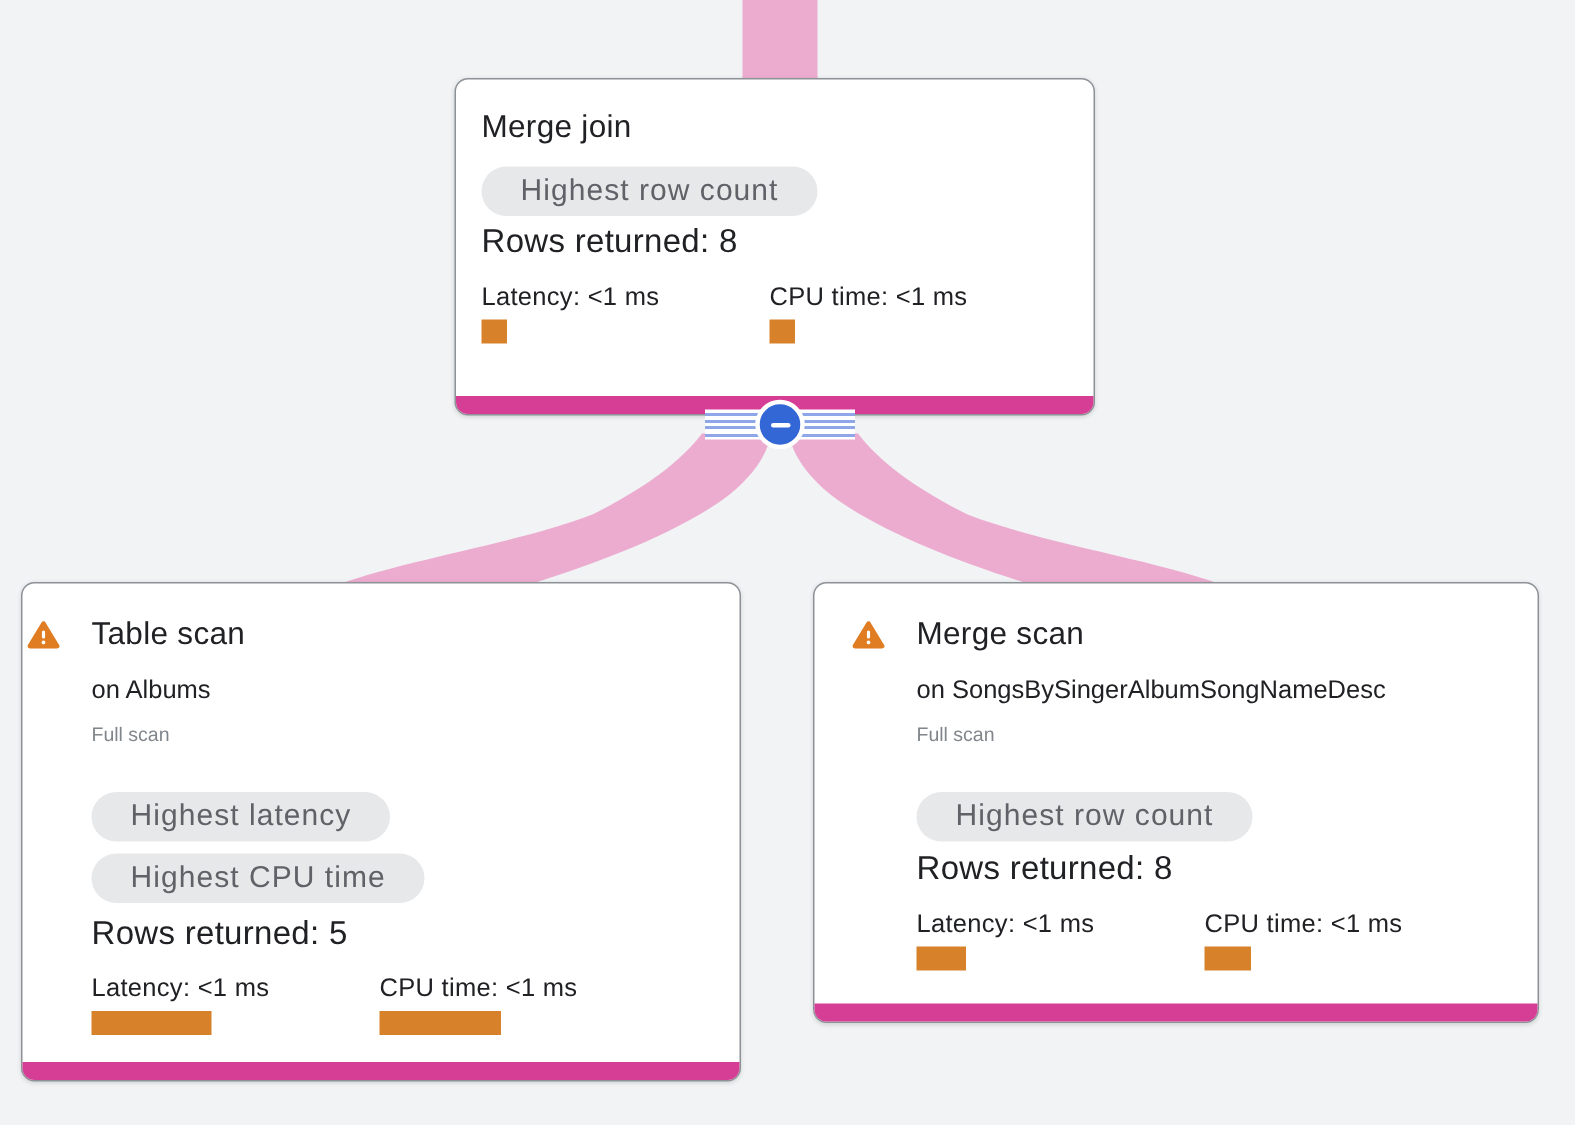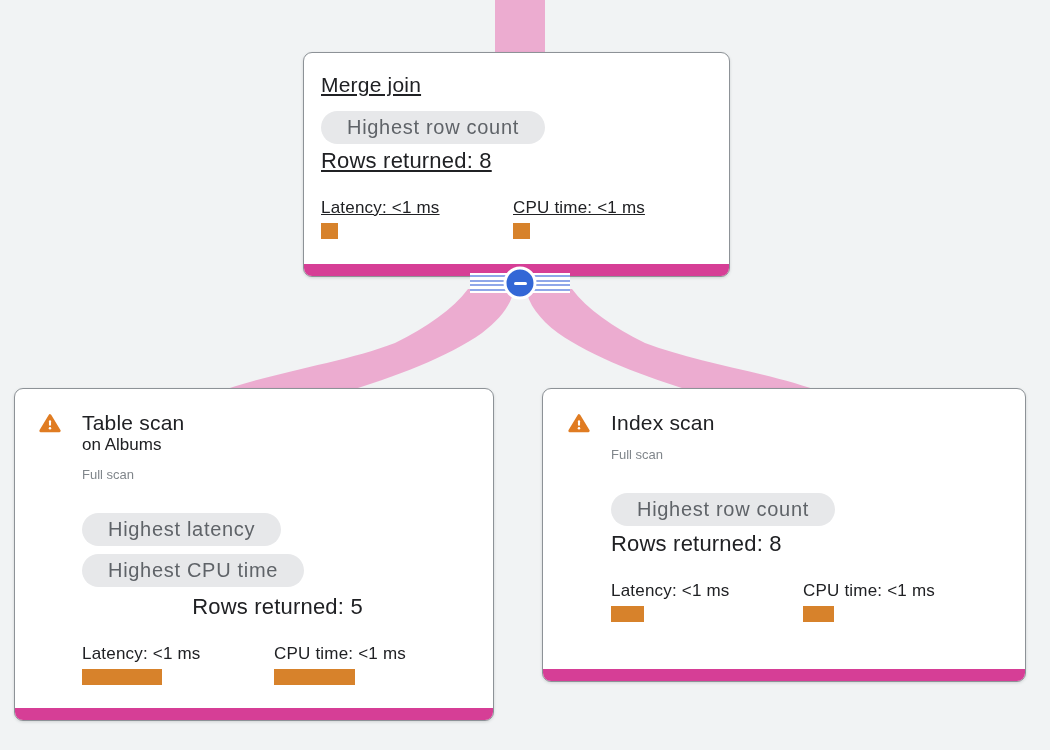--- a/index.html
+++ b/index.html
@@ -18,40 +18,40 @@
 
   .node{
     position:absolute; z-index:2; box-sizing:border-box;
     background:#ffffff; border:1px solid var(--card-border); border-radius:9px;
     box-shadow:0 1px 3px rgba(60,64,67,.18);
   }
   .accent-bar{
     position:absolute; left:0; right:0; bottom:0; height:12px;
     background:var(--node-accent); border-radius:0 0 8px 8px;
   }
-  .node-merge-join{left:303px; top:52px; width:427px; height:225px; padding:20px 20px 0 17px;text-decoration:underline;}
-  .node-table-scan{left:14px;  top:388px; width:480px; height:333px; padding:22px 20px 0 24px;}
+  .node-merge-join{left:303px; top:52px; width:427px; height:225px; padding:20px 20px 0 17px;}
+  .node-table-scan{left:14px;  top:388px; width:480px; height:333px; padding:22px 20px 0 3px;}
   .node-index-scan{left:542px; top:388px; width:484px; height:294px; padding:22px 20px 0 25px;}
 
   .header{display:flex; align-items:center;}
   .warn{width:22px; height:20px; margin-right:21px; flex:0 0 auto;}
   .node-title{font-size:21px; line-height:24px; letter-spacing:.2px; color:var(--text-dark);}
   .scan-body{margin-left:43px;}
-  .subtitle{font-size:17px; line-height:20px; margin-top:0;}
+  .subtitle{font-size:17px; line-height:20px; margin-top:15px;}
   .scan-type{font-size:13px; line-height:20px; margin-top:10px; color:var(--text-gray);}
   .badge{
     display:inline-block; background:var(--badge-bg); color:var(--badge-text);
     font-size:20px; line-height:23px; letter-spacing:.7px;
     padding:5px 26px; border-radius:17px;
   }
   .badge-row{margin-top:28px;}
   .badge-row + .badge-row{margin-top:8px;}
   .rows{font-size:22px; line-height:20px; letter-spacing:.2px;}
-  .mt7{margin-top:7px;} .mt8{margin-top:8px;} .mt10{margin-top:10px;text-align:center;} .mt14{margin-top:14px;}
-  .metrics{display:flex; margin-top:27px;}
+  .mt7{margin-top:7px;} .mt8{margin-top:8px;} .mt10{margin-top:10px;} .mt14{margin-top:14px;}
+  .metrics{display:flex; margin-top:17px;}
   .metric{width:192px;}
   .metric-label{font-size:17px; line-height:20px; letter-spacing:.2px;}
   .metric-bar{height:16px; margin-top:5px; background:var(--bar-orange);}
 
   .collapse-ctl{position:absolute; left:470px; top:273px; width:100px; height:20px; z-index:3; cursor:pointer;}
   .stripe-band{
     position:absolute; left:0; top:0; right:0; bottom:0;
     background:linear-gradient(to bottom,
       #ffffff 0 2px,  var(--stripe-blue) 2px 4px,
       #ffffff 4px 7px, var(--stripe-blue) 7px 9px,
@@ -141,23 +141,24 @@
     <div class="accent-bar"></div>
   </div>
 
   <div class="node node-index-scan">
     <div class="header">
       <svg class="warn" viewBox="0 0 24 22">
         <path d="M12 3 L22 19.5 H2 Z" style="fill:var(--warning-orange);stroke:var(--warning-orange)" stroke-width="3.4" stroke-linejoin="round"></path>
         <rect x="10.85" y="8" width="2.3" height="6" rx="1.15" fill="#ffffff"></rect>
         <circle cx="12" cy="16.8" r="1.35" fill="#ffffff"></circle>
       </svg>
-      <div class="node-title">Index scan</div>
+      <div class="node-title">Merge scan</div>
     </div>
     <div class="scan-body">
+      <div class="subtitle">on SongsBySingerAlbumSongNameDesc</div>
       <div class="scan-type">Full scan</div>
       <div class="badge-row">
         <span class="badge">Highest row count</span>
       </div>
       <div class="rows mt8">Rows returned: 8</div>
       <div class="metrics">
         <div class="metric">
           <div class="metric-label">Latency: &lt;1 ms</div>
           <div class="metric-bar" style="width: 33px;"></div>
         </div>

